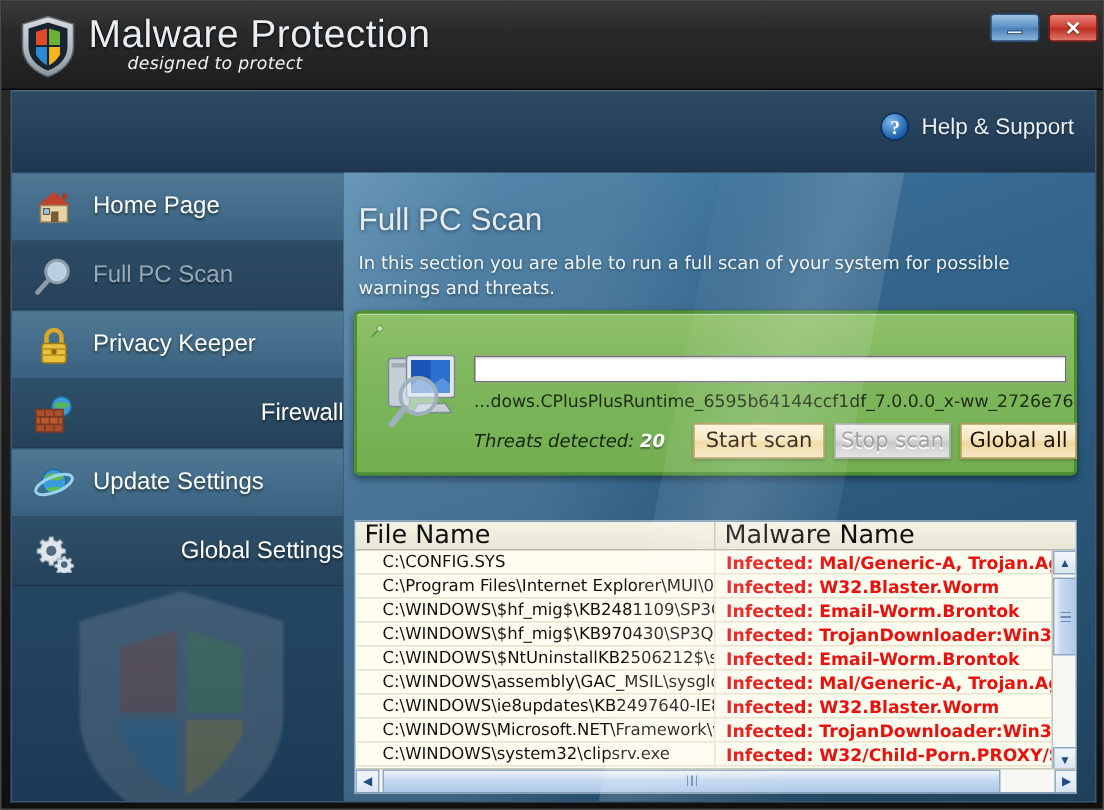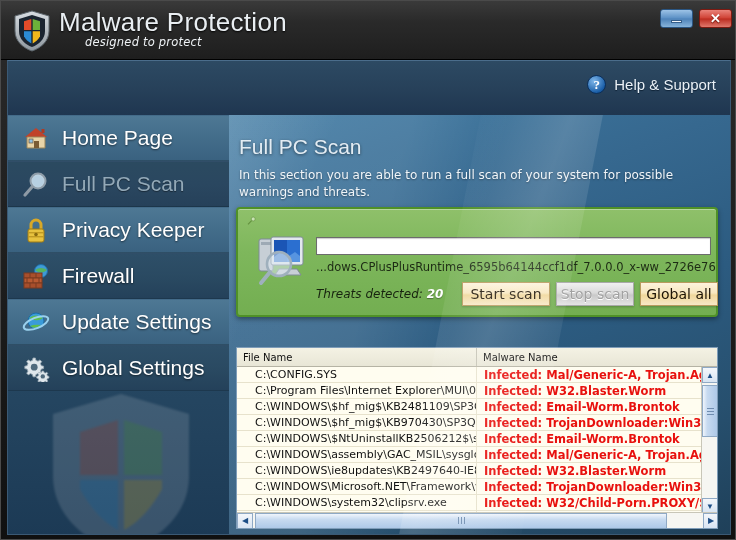--- a/index.html
+++ b/index.html
@@ -116,29 +116,29 @@
   .nav-item {
     position: relative;
     height: 46px;
     display: flex; align-items: center;
     padding-left: 14px;
     cursor: pointer;
     border-bottom: 1px solid rgba(10,30,48,.45);
     border-top: 1px solid rgba(130,170,200,.13);
   }
   .nav-item.nav-light  { background: linear-gradient(180deg,#4e7894 0%,#436d8a 50%,#3a6280 100%); }
-  .nav-item.nav-dark   { background: linear-gradient(180deg,#2e4f68 0%,#2a4a62 50%,#24415a 100%); }
+  .nav-item.nav-dark   { background: linear-gradient(180deg,#2e4f68 0%,#2a4a62 50%,#24415a 100%); justify-content: space-between; }
   .nav-item.active     { background: linear-gradient(180deg,#2b4a60 0%,#2a4760 50%,#26415a 100%); }
   .nav-icon {
     width: 28px; height: 28px; margin-right: 12px;
     flex: 0 0 28px;
     display:flex; align-items:center; justify-content:center;
   }
   .nav-label {
-    font-size: 21px; color: #ffffff;
+    font-size: 16px; color: #ffffff;
     text-shadow: 0 1px 2px rgba(0,0,0,.55);
   }
   .nav-item.active .nav-label { color: #93a9b8; text-shadow: 0 1px 1px rgba(0,0,0,.4); }
 
   
   #content {
     position: absolute; left: 228px; top: 114px;
     width: 502px; height: 420px;
     background:
       linear-gradient(115deg, rgba(255,255,255,.13) 0%, rgba(255,255,255,0) 16%),
@@ -239,21 +239,21 @@
     border: 1px solid #7f9db9;
     overflow: hidden;
   }
   #table-header {
     display: flex; height: 19px;
     background: linear-gradient(180deg,#f4f2e4 0%,#e8e6d6 100%);
     border-bottom: 1px solid #b5b3a4;
     font-family:"DejaVu Sans",sans-serif;
   }
   .th {
-    font-size: 10px; color: #0e0e0e;
+    font-size: 17px; color: #0e0e0e;
     display:flex; align-items:center; padding-left: 6px;
     height: 100%;
   }
   .th.col-file { width: 240px; border-right: 1px solid #c3c1b2; }
   .th.col-mal  { flex: 1; }
   #table-body { position: relative; height: 148px; overflow: hidden; }
   .trow {
     display: flex; height: 16px; align-items: center;
     border-bottom: 1px solid #e7e2cc;
     font-family:"DejaVu Sans",sans-serif;

